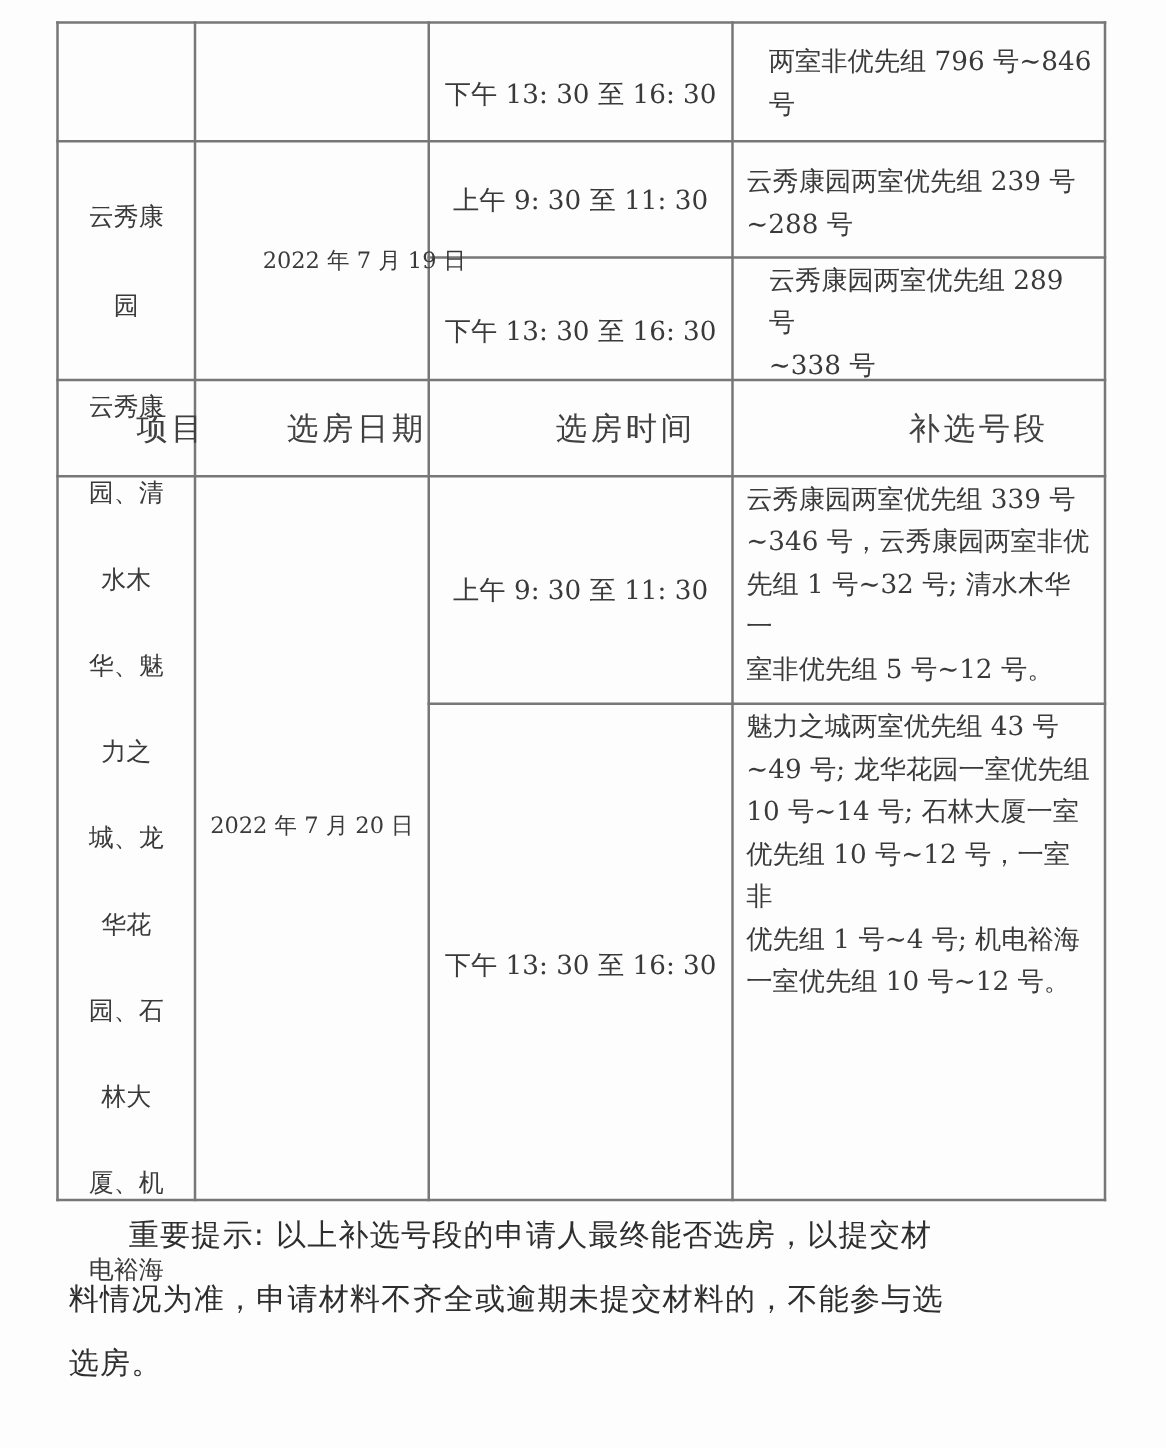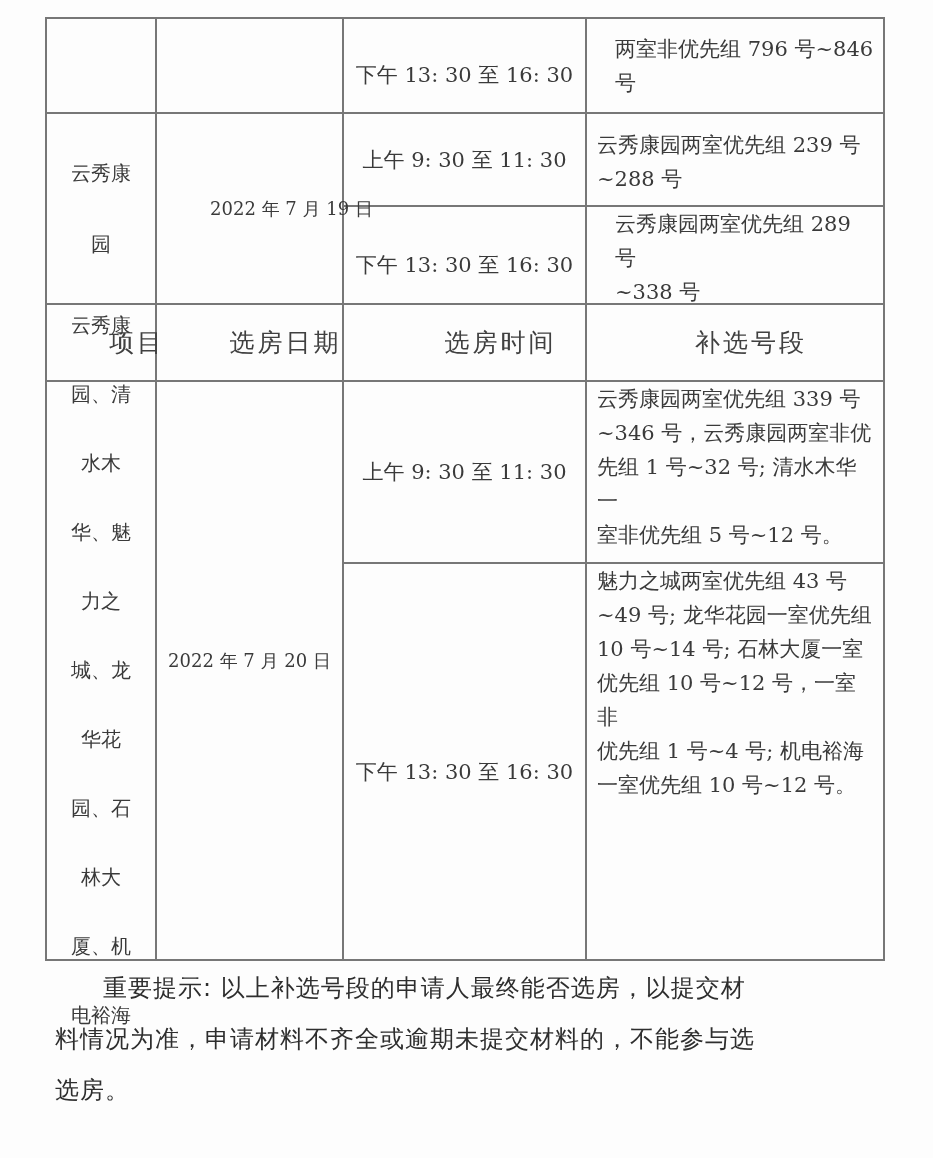--- a/index.html
+++ b/index.html
@@ -59,21 +59,21 @@
   </div>
   <div class="cell" style="left:299px;top:190px;width:241px;height:96px;padding-top:20px;">下午 13: 30 至 16: 30</div>
   <div class="cell left-text" style="left:542px;top:190px;width:296px;height:96px;flex-direction:column;align-items:flex-start;padding-left:28px;">
     <span>云秀康园两室优先组 289 号</span>
     <span>~338 号</span>
   </div>
 
   <div class="cell hdr" style="left:2px;top:288px;width:108px;height:75px;">项目</div>
   <div class="cell hdr" style="left:112px;top:288px;width:185px;height:75px;">选房日期</div>
   <div class="cell hdr" style="left:299px;top:288px;width:241px;height:75px;">选房时间</div>
-  <div class="cell hdr" style="left:542px;top:288px;width:256px;height:75px;">补选号段</div>
+  <div class="cell hdr" style="left:574px;top:288px;width:256px;height:75px;">补选号段</div>
 
   <div class="cell vert" style="left:2px;top:365px;width:108px;height:577px;">
     <span>云秀康</span>
     <span>园、清</span>
     <span>水木</span>
     <span>华、魅</span>
     <span>力之</span>
     <span>城、龙</span>
     <span>华花</span>
     <span>园、石</span>

